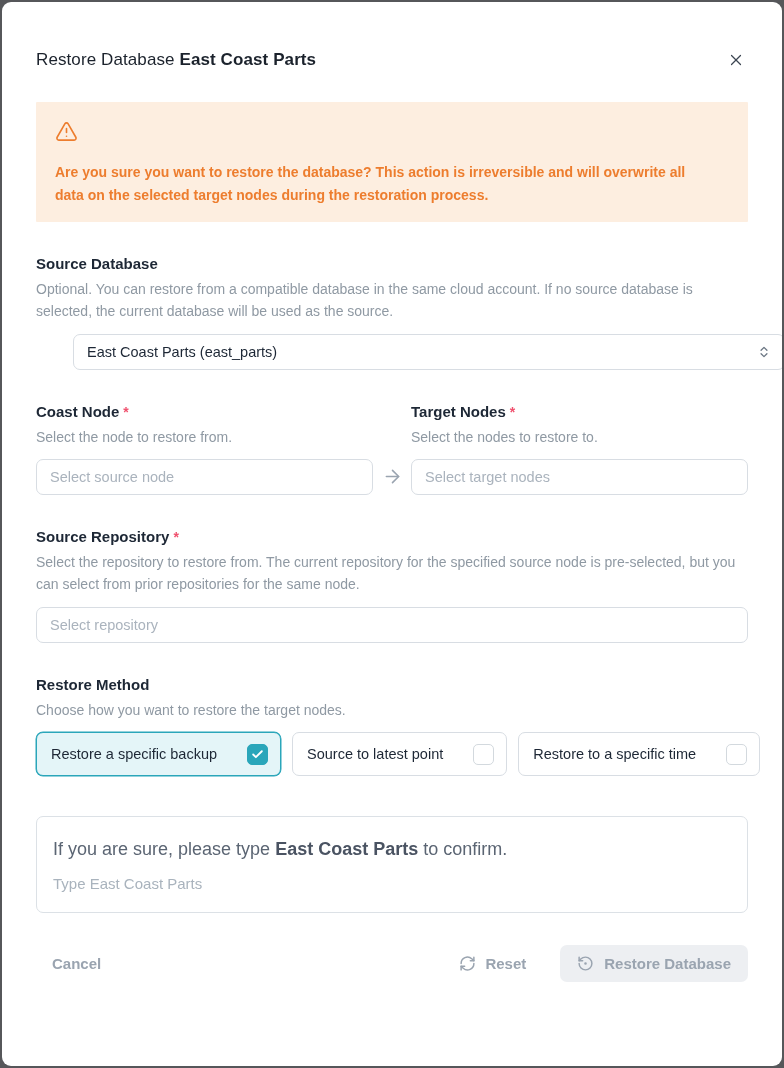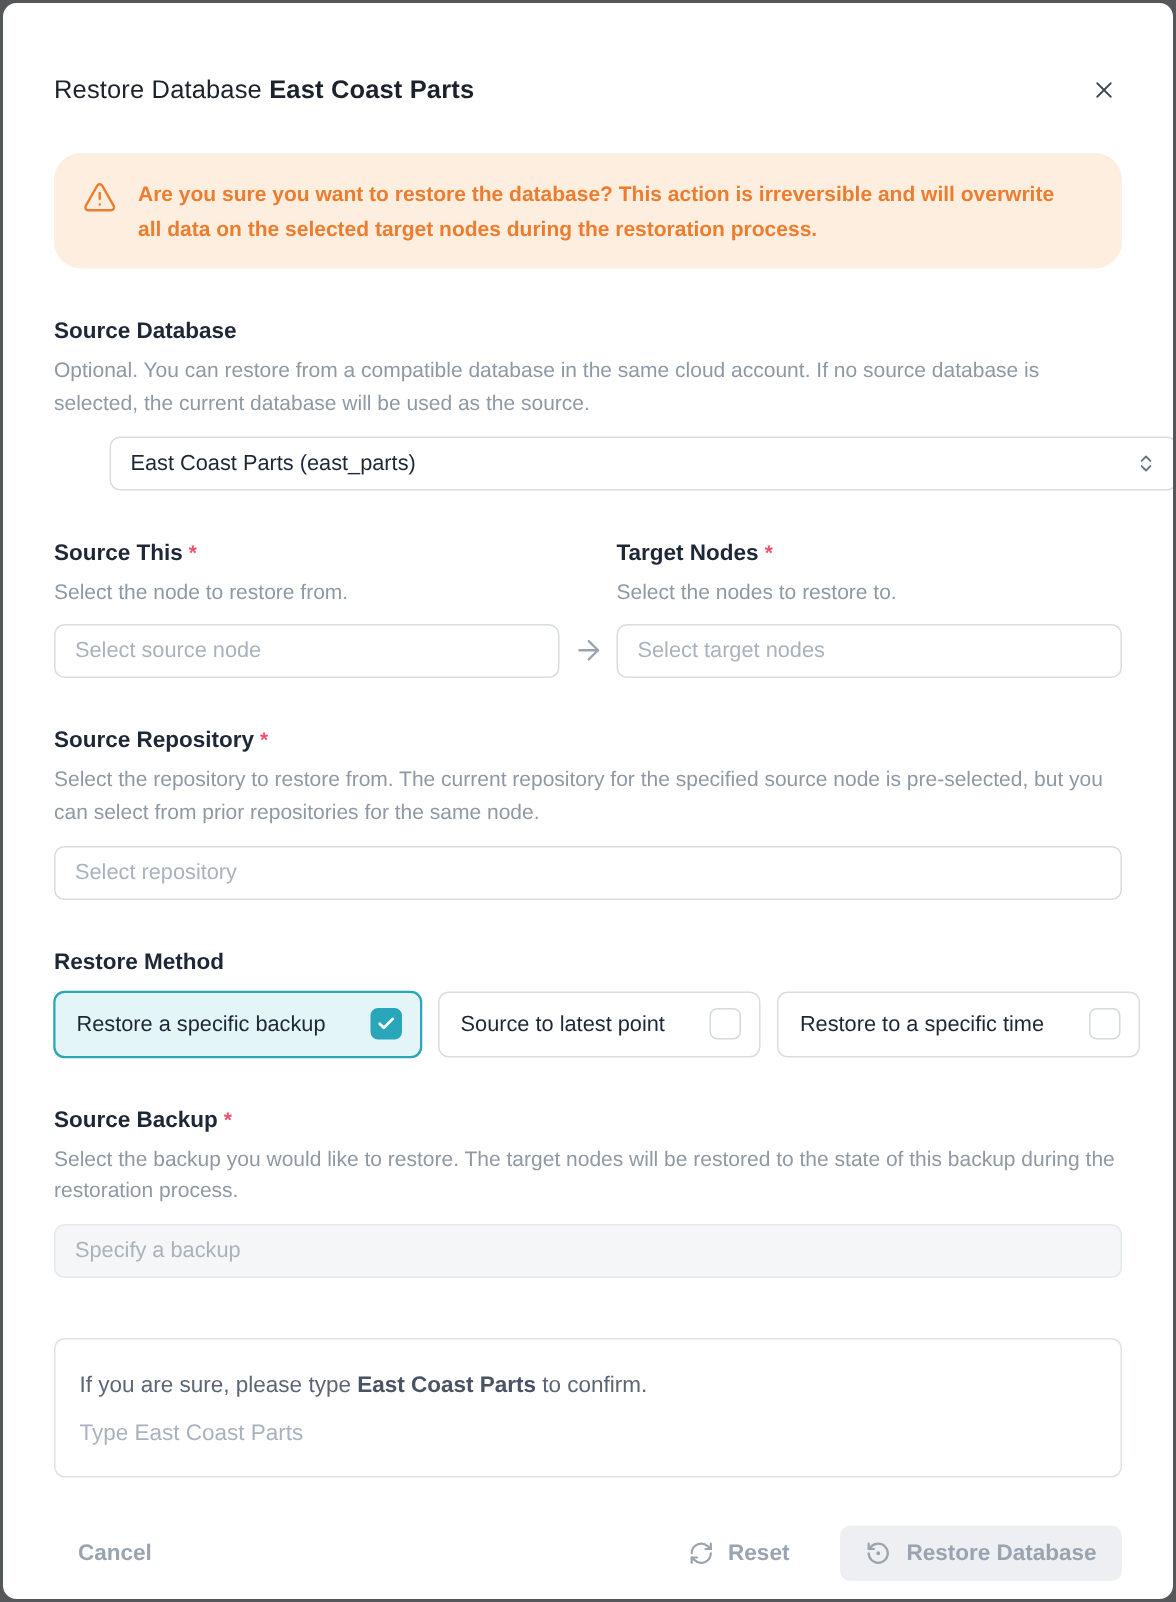--- a/index.html
+++ b/index.html
@@ -28,25 +28,26 @@
   .modal-title .db-name { font-weight: 700; }
   .close-btn {
     background: none; border: none; cursor: pointer;
     display: flex; align-items: center; justify-content: center;
     width: 24px; height: 24px; color: #3c4652;
   }
   
   .warning-banner {
     margin-top: 30px;
     background: #fdeee0;
-    border-radius: 18px;
+    border-radius: 1px;
     padding: 16px 18px 16px 19px;
     display: flex;
     align-items: flex-start;
     gap: 14px;
+    flex-direction: column;
   }
   .warning-banner .w-icon { flex: 0 0 auto; color: #ed7d2e; margin-top: 2px; }
   .warning-text {
     color: #ed7d2e;
     font-size: 14px;
     font-weight: 700;
     line-height: 1.62;
     padding-right: 26px;
   }
   
@@ -116,21 +117,21 @@
   .method-card.selected .checkbox { background: #2aa6ba; border-color: #2aa6ba; }
   .checkbox svg { display: none; }
   .method-card.selected .checkbox svg { display: block; }
   
   .confirm-box {
     margin-top: 40px;
     border: 1px solid #dce1e6;
     border-radius: 7px;
     padding: 22px 16px 20px;
   }
-  .confirm-text { font-size: 15px; color: #5b6573; }
+  .confirm-text { font-size: 18px; color: #5b6573; }
   .confirm-text b { color: #4a5362; }
   .confirm-input {
     display: block;
     width: 100%;
     border: none;
     outline: none;
     margin-top: 15px;
     font-size: 15px;
     font-family: "Liberation Sans", sans-serif;
     color: #1d2735;
@@ -208,21 +209,21 @@
         <svg width="14" height="14" viewBox="0 0 24 24" fill="none" stroke="currentColor" stroke-width="2.2" stroke-linecap="round" stroke-linejoin="round">
             <path d="m7 15 5 5 5-5"></path>
             <path d="m7 9 5-5 5 5"></path>
           </svg>
       </span>
     </div>
   </div>
 
   <div class="nodes-row">
     <div>
-      <div class="section-label"><span>Source This</span><span class="required-mark">*</span></div>
+      <div class="section-label"><span>Coast Node</span><span class="required-mark">*</span></div>
       <div class="section-desc">Select the node to restore from.</div>
       <input class="text-input" type="text" placeholder="Select source node" style="">
     </div>
     <div class="node-arrow">
       <svg width="21" height="21" viewBox="0 0 24 24" fill="none" stroke="currentColor" stroke-width="1.8" stroke-linecap="round" stroke-linejoin="round">
           <path d="M5 12h14"></path>
           <path d="m12 5 7 7-7 7"></path>
         </svg>
     </div>
     <div>
@@ -233,20 +234,21 @@
   </div>
 
   <div class="section">
     <div class="section-label"><span>Source Repository</span><span class="required-mark">*</span></div>
     <div class="section-desc">Select the repository to restore from. The current repository for the specified source node is pre-selected, but you can select from prior repositories for the same node.</div>
     <input class="text-input" type="text" placeholder="Select repository" style="">
   </div>
 
   <div class="section">
     <div class="section-label">Restore Method</div>
+    <div class="section-desc">Choose how you want to restore the target nodes.</div>
     <div class="method-options">
       <div class="method-card selected">
         <span class="m-label">Restore a specific backup</span>
         <span class="checkbox">
           <svg width="13" height="13" viewBox="0 0 24 24" fill="none" stroke="#ffffff" stroke-width="3.4" stroke-linecap="round" stroke-linejoin="round">
               <path d="M20 6 9 17l-5-5"></path>
             </svg>
         </span>
       </div>
       <div class="method-card">
@@ -257,25 +259,20 @@
       </div>
       <div class="method-card">
         <span class="m-label">Restore to a specific time</span>
         <span class="checkbox">
           
         </span>
       </div>
     </div>
   </div>
 
-  <div class="section">
-    <div class="section-label"><span>Source Backup</span><span class="required-mark">*</span></div>
-    <div class="section-desc">Select the backup you would like to restore. The target nodes will be restored to the state of this backup during the restoration process.</div>
-    <input class="text-input" type="text" disabled="" placeholder="Specify a backup" style="">
-  </div>
 
   <div class="confirm-box">
     <div class="confirm-text"><span>If you are sure, please type </span><b>East Coast Parts</b><span> to confirm.</span></div>
     <input class="confirm-input" type="text" placeholder="Type East Coast Parts" style="">
   </div>
 
   <div class="modal-footer">
     <button class="cancel-btn">Cancel</button>
     <button class="reset-btn">
       <span style="display:flex">

